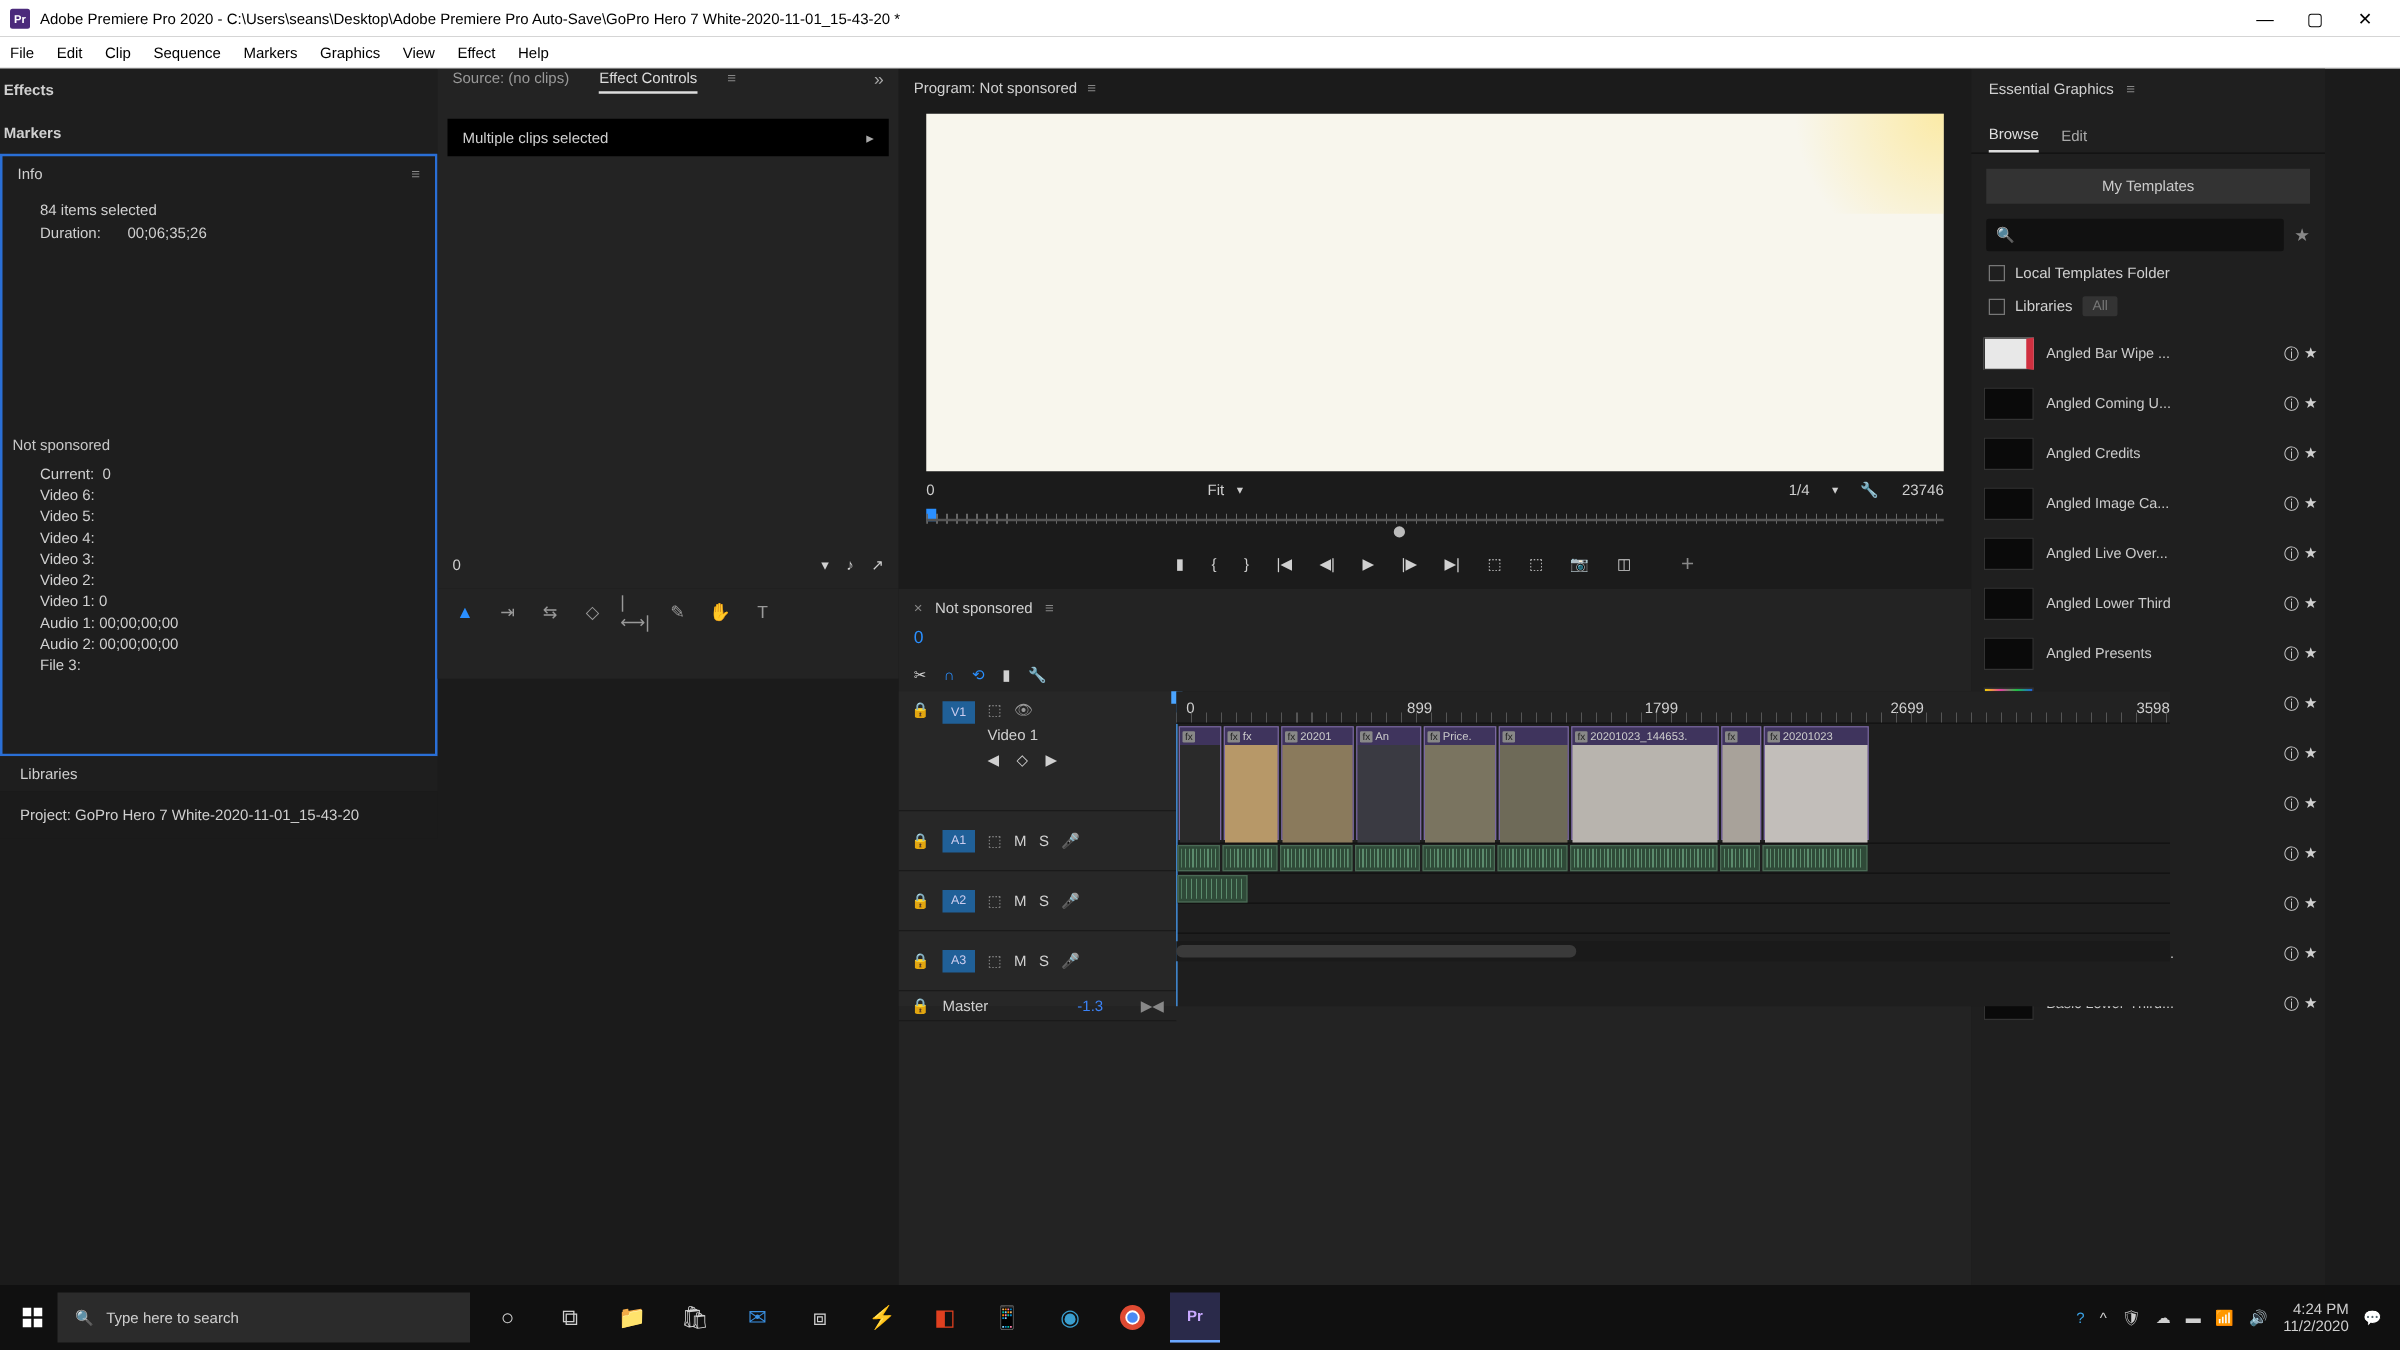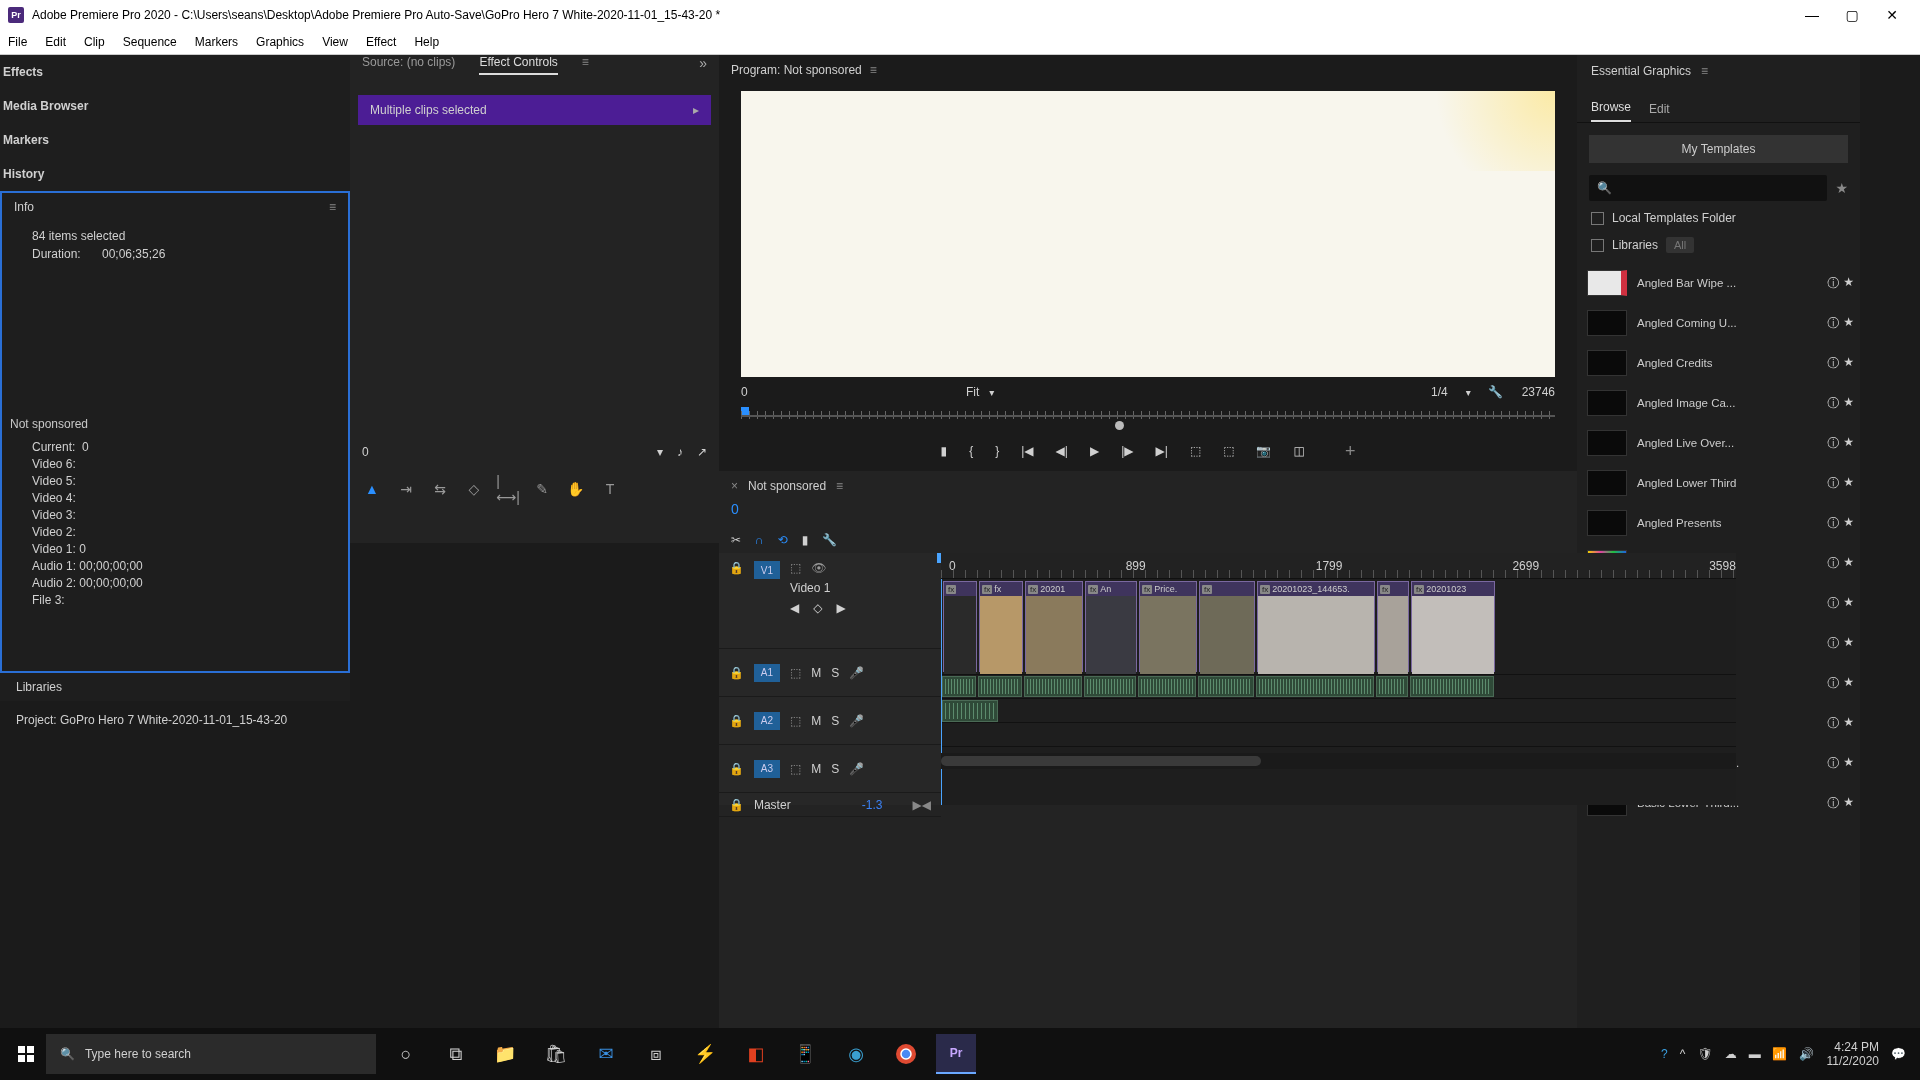--- a/index.html
+++ b/index.html
@@ -25,21 +25,21 @@
 .info-body .label { width:70px; text-align:left; }
 .sub-title { padding:8px 8px 4px 8px; color:#c8c8c8; margin-top:12px; }
 .tracks { padding:4px 18px 0 30px; font-size:11.5px; line-height:17px; }
 .libraries { height:28px; padding:0 16px; display:flex; align-items:center; background:#1e1e1e; }
 .project-row { height:38px; padding:0 16px; display:flex; align-items:center; background:#1b1b1b; }
 .mid-top { height:416px; background:#232323; }
 .mid-top-tabs { height:34px; display:flex; align-items:flex-start; padding:0 12px; gap:24px; }
 .mid-top-tabs .tab { color:#999; }
 .mid-top-tabs .tab.active { color:#ddd; border-bottom:2px solid #ddd; padding-bottom:4px; }
 .mid-top-tabs .chev { margin-left:auto; color:#aaa; font-size:14px; }
-.multi-sel { height:30px; background:#4c1d95; display:flex; align-items:center; padding:0 12px; margin:6px 8px; }
+.multi-sel { height:30px; background:#000000; display:flex; align-items:center; padding:0 12px; margin:6px 8px; }
 .multi-sel .arrow { margin-left:auto; color:#aaa; }
 .mid-bot-icons { height:36px; display:flex; align-items:flex-end; padding:0 12px 8px; gap:14px; color:#888; }
 .mid-bot-icons .spacer { flex:1; }
 .timeline-tools { height:72px; display:flex; flex-wrap:wrap; align-content:flex-start; gap:10px 14px; padding:8px 12px; background:#232323; }
 .timeline-tools .tool { width:20px; height:20px; display:flex; align-items:center; justify-content:center; color:#999; font-size:14px; }
 .timeline-tools .tool.sel { color:#2a8fff; }
 .center-top { height:416px; background:#1b1b1b; display:flex; flex-direction:column; }
 .program-tab { height:30px; display:flex; align-items:center; padding:0 12px; gap:8px; }
 .program-monitor { flex:1; margin:6px 22px 2px 22px; background:#f8f6ed; position:relative; }
 .program-monitor::after { content:""; position:absolute; right:0; top:0; width:150px; height:80px; background:radial-gradient(circle at 100% 0%, rgba(255,220,80,0.45), transparent 70%); }
@@ -141,23 +141,21 @@
   <span>View</span>
   <span>Effect</span>
   <span>Help</span>
 </div>
 
 <div class="workspace" style="position:relative;">
 
   <div class="col-left">
     <div class="left-list">
       <div class="item">Effects</div>
-      <div class="item">Media Browser</div>
       <div class="item">Markers</div>
-      <div class="item">History</div>
     </div>
     <div class="info-panel">
       <div class="info-header">
         <span>Info</span>
         <span class="hamburger">≡</span>
       </div>
       <div class="info-body">
         <div>84 items selected</div>
         <div class="row">
           <span class="label">Duration:</span>

